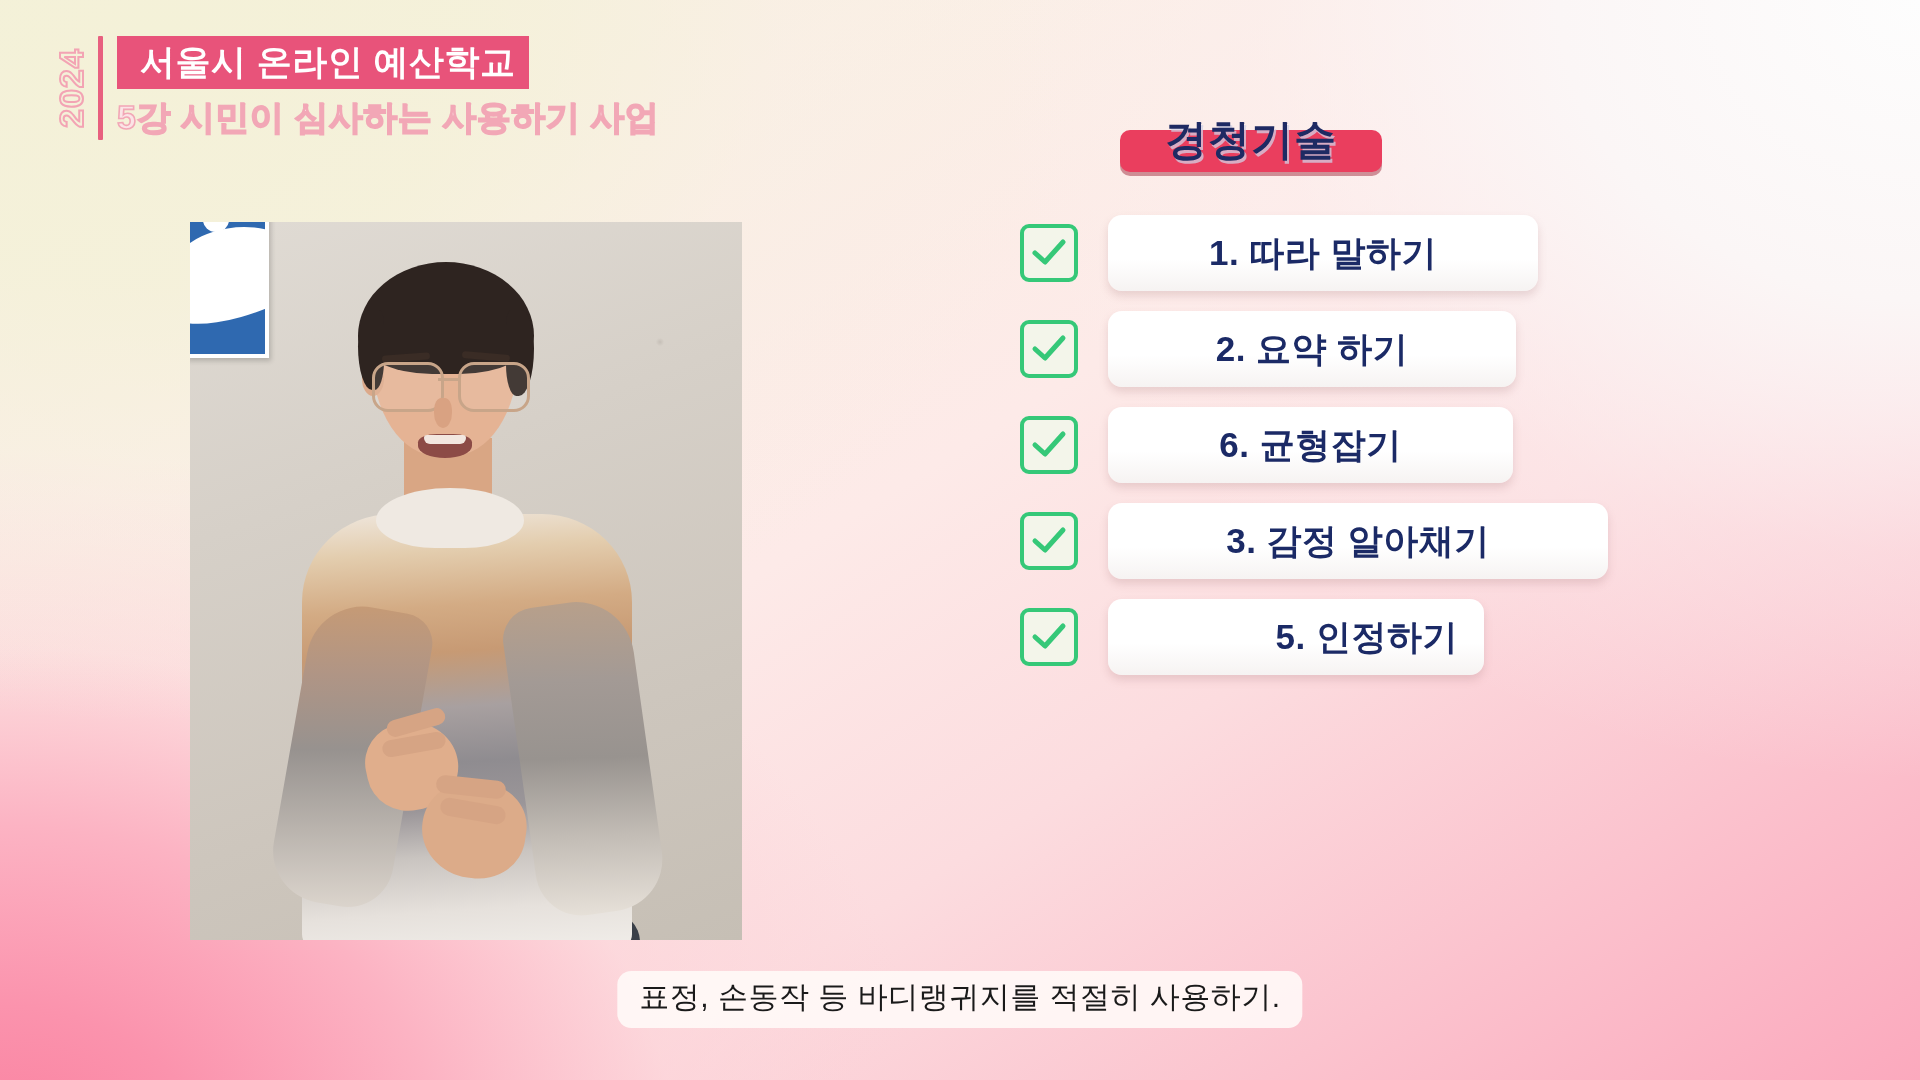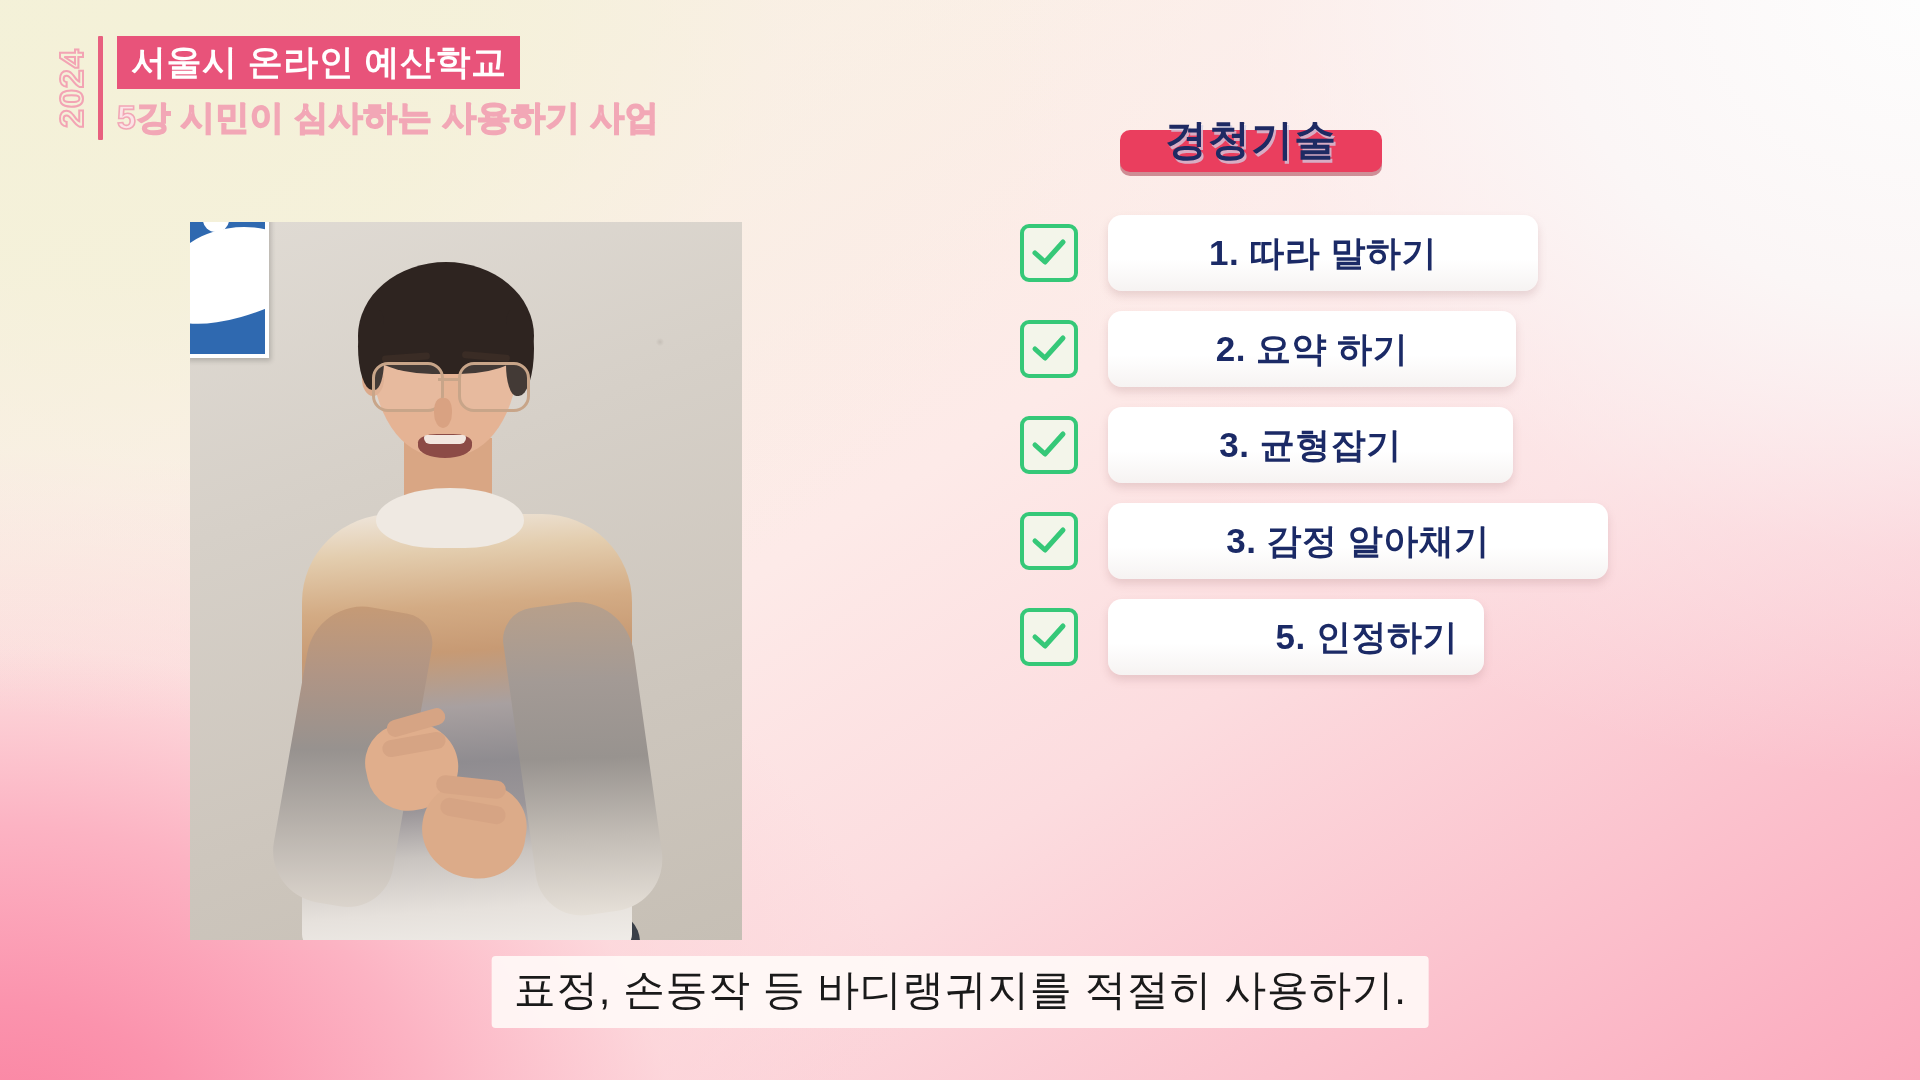--- a/index.html
+++ b/index.html
@@ -60,21 +60,21 @@
     display: flex;
     flex-direction: column;
     justify-content: flex-start;
   }
   .header-title {
     display: inline-block;
     background: #e8537a;
     color: #ffffff;
     font-size: 35px;
     font-weight: 700;
-    padding: 8px 14px 10px 14px;
+    padding: 8px 14px 10px 23px;
     letter-spacing: 0.5px;
     line-height: 1;
     align-self: flex-start;
   }
   .header-sub {
     margin-top: 11px;
     font-size: 34px;
     font-weight: 700;
     letter-spacing: 0.5px;
     color: #fbe4e6;
@@ -326,22 +326,22 @@
   }
 
   
   .caption {
     position: absolute;
     left: 50%;
     transform: translateX(-50%);
     bottom: 52px;
     background: rgba(255,250,248,0.88);
     padding: 6px 22px 10px 22px;
-    border-radius: 4px;
-    font-size: 42px;
+    border-radius: 14px;
+    font-size: 30px;
     font-weight: 400;
     color: #1a1a1a;
     letter-spacing: 0.5px;
     white-space: nowrap;
   }
 </style>
 </head>
 <body>
 
 <div id="slide">
@@ -422,21 +422,21 @@
           <div class="card-label">2. 요약 하기</div>
         </div>
       </div>
       <div class="check-row">
         <div class="checkbox">
           <svg width="38" height="34" viewBox="0 0 38 34">
             <path d="M5 17 L15 26 L33 6" fill="none" stroke="#35c878" stroke-width="5" stroke-linecap="round" stroke-linejoin="round"></path>
           </svg>
         </div>
         <div class="card" style="width: 405px;">
-          <div class="card-label">3. 균형잡기</div>
+          <div class="card-label">6. 균형잡기</div>
         </div>
       </div>
       <div class="check-row">
         <div class="checkbox">
           <svg width="38" height="34" viewBox="0 0 38 34">
             <path d="M5 17 L15 26 L33 6" fill="none" stroke="#35c878" stroke-width="5" stroke-linecap="round" stroke-linejoin="round"></path>
           </svg>
         </div>
         <div class="card" style="width: 500px;">
           <div class="card-label">3. 감정 알아채기</div>

